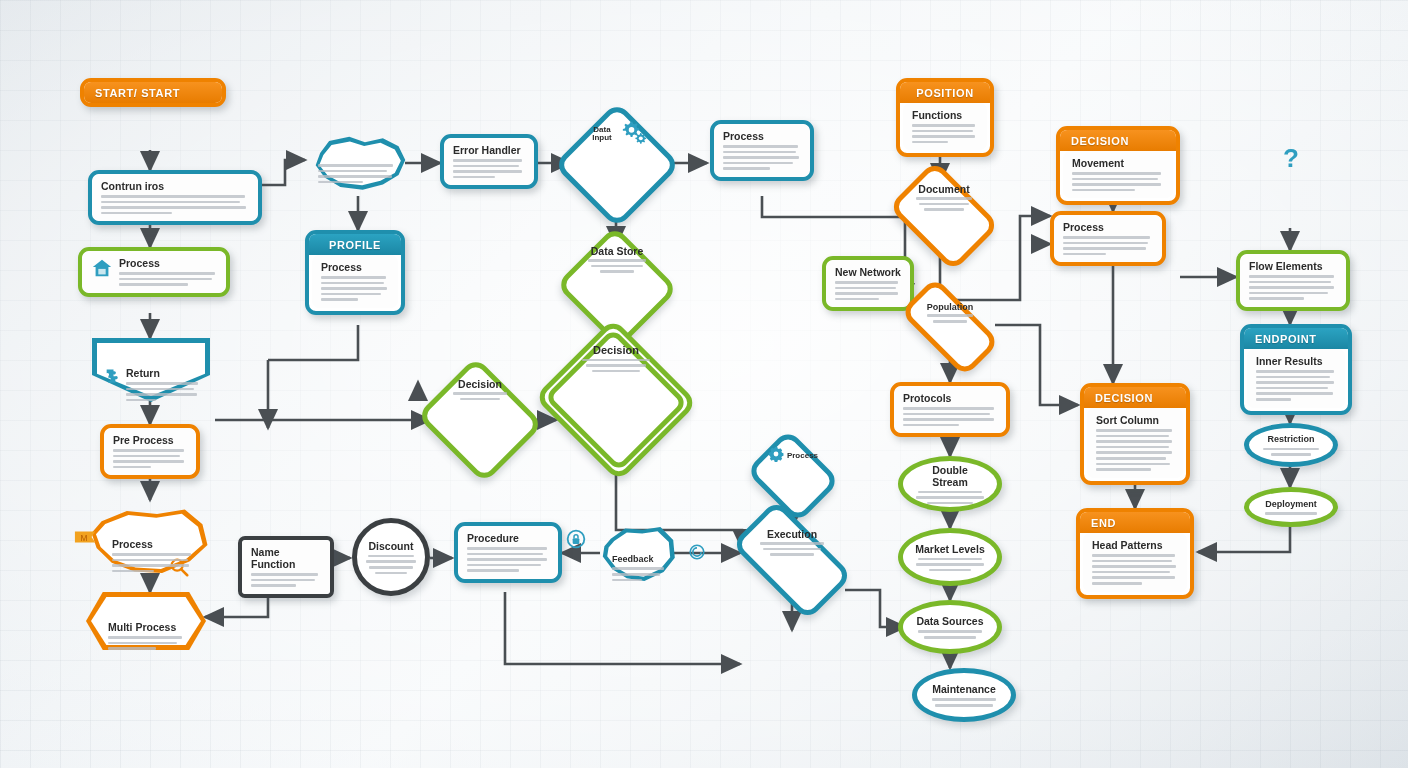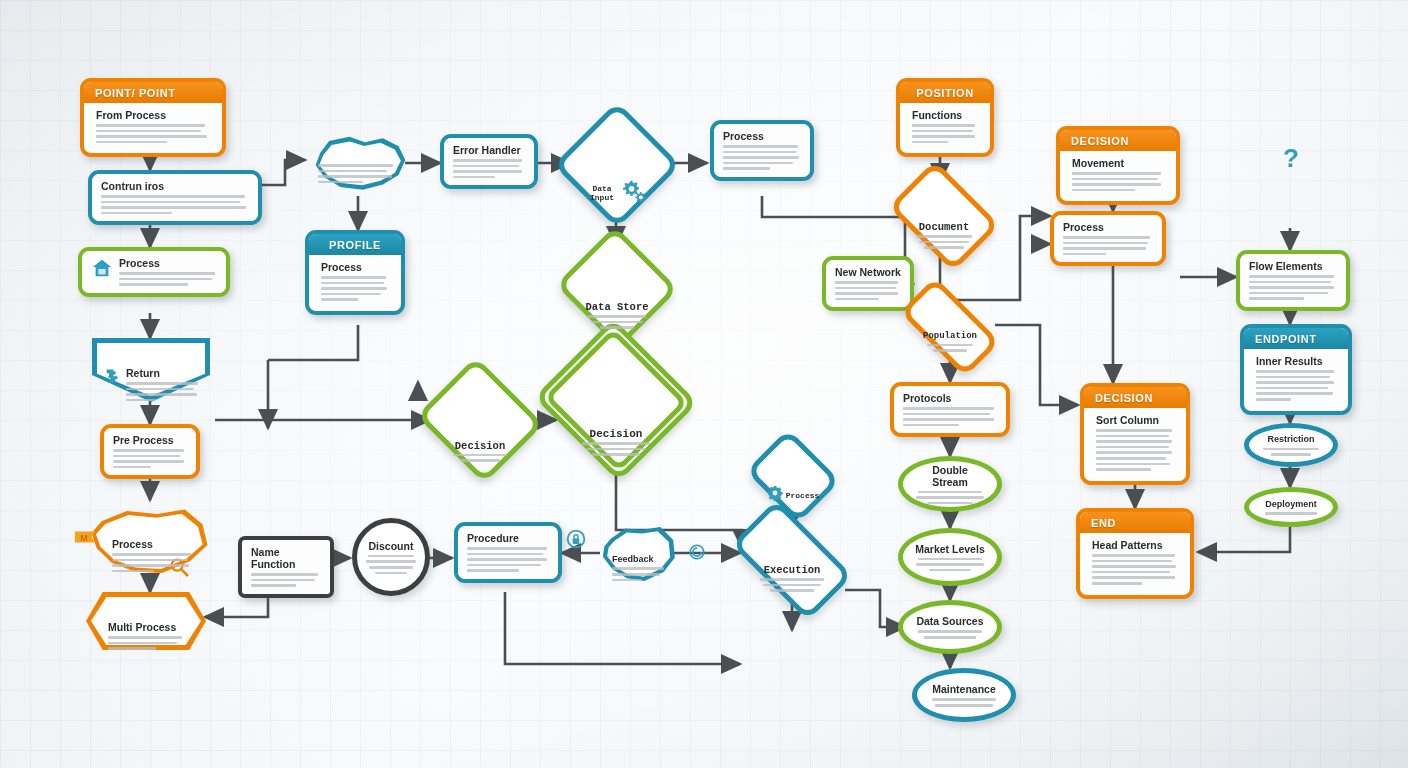--- a/index.html
+++ b/index.html
@@ -44,21 +44,21 @@
   .ln:last-child{margin-bottom:0;}
 
   .teal{border-color:#1f8fad;}
   .teal .hdr{background:linear-gradient(#2ba3c2,#1b87a4);}
   .green{border-color:#7ab829;}
   .orange{border-color:#ef8200;}
   .orange .hdr{background:linear-gradient(#f7921e,#e87c00);}
   .dark{border-color:#3b3f42;}
 
   
-  .dia{display:flex;align-items:flex-end;justify-content:center;font-family:Liberation Mono, monospace;}
+  .dia{display:flex;align-items:flex-start;justify-content:center;}
   .dia .shape{
     position:absolute;left:0;top:0;width:100%;height:100%;
     background:#fff;border:5px solid #1f8fad;
     border-radius:14px;transform:rotate(45deg);
     box-shadow:3px 4px 7px rgba(70,80,90,0.22);
     box-sizing:border-box;
   }
   .dia.green .shape{border-color:#7ab829;}
   .dia.orange .shape{border-color:#ef8200;}
   .dia .inner{
@@ -206,30 +206,21 @@
 
       <path d="M1290,525 L1290,552 L1198,552" marker-end="url(#ah)"></path>
 
       <path d="M1180,277 L1236,277"></path>
 
       <path d="M418,412 L418,382" stroke="none"></path>
     </g>
   </svg>
 
   <div class="node box orange" style="left:80px;top:78px;width:146px;">
-    <div class="hdr">POINT/ POINT</div>
-    <div class="body">
-      <div class="ttl">From Process</div>
-      <div class="lines">
-        <div class="ln" style="width:96%"></div>
-          <div class="ln" style="width:92%"></div>
-        <div class="ln" style="width:97%"></div>
-          <div class="ln" style="width:62%"></div>
-      </div>
-    </div>
+    <div class="hdr">START/ START</div>
   </div>
 
   <div class="node box teal" style="left:88px;top:170px;width:174px;">
     <div class="body nomargin">
       <div class="ttl">Contrun iros</div>
       <div class="lines">
         <div class="ln" style="width:97%"></div>
           <div class="ln" style="width:94%"></div>
         <div class="ln" style="width:98%"></div>
           <div class="ln" style="width:48%"></div>

